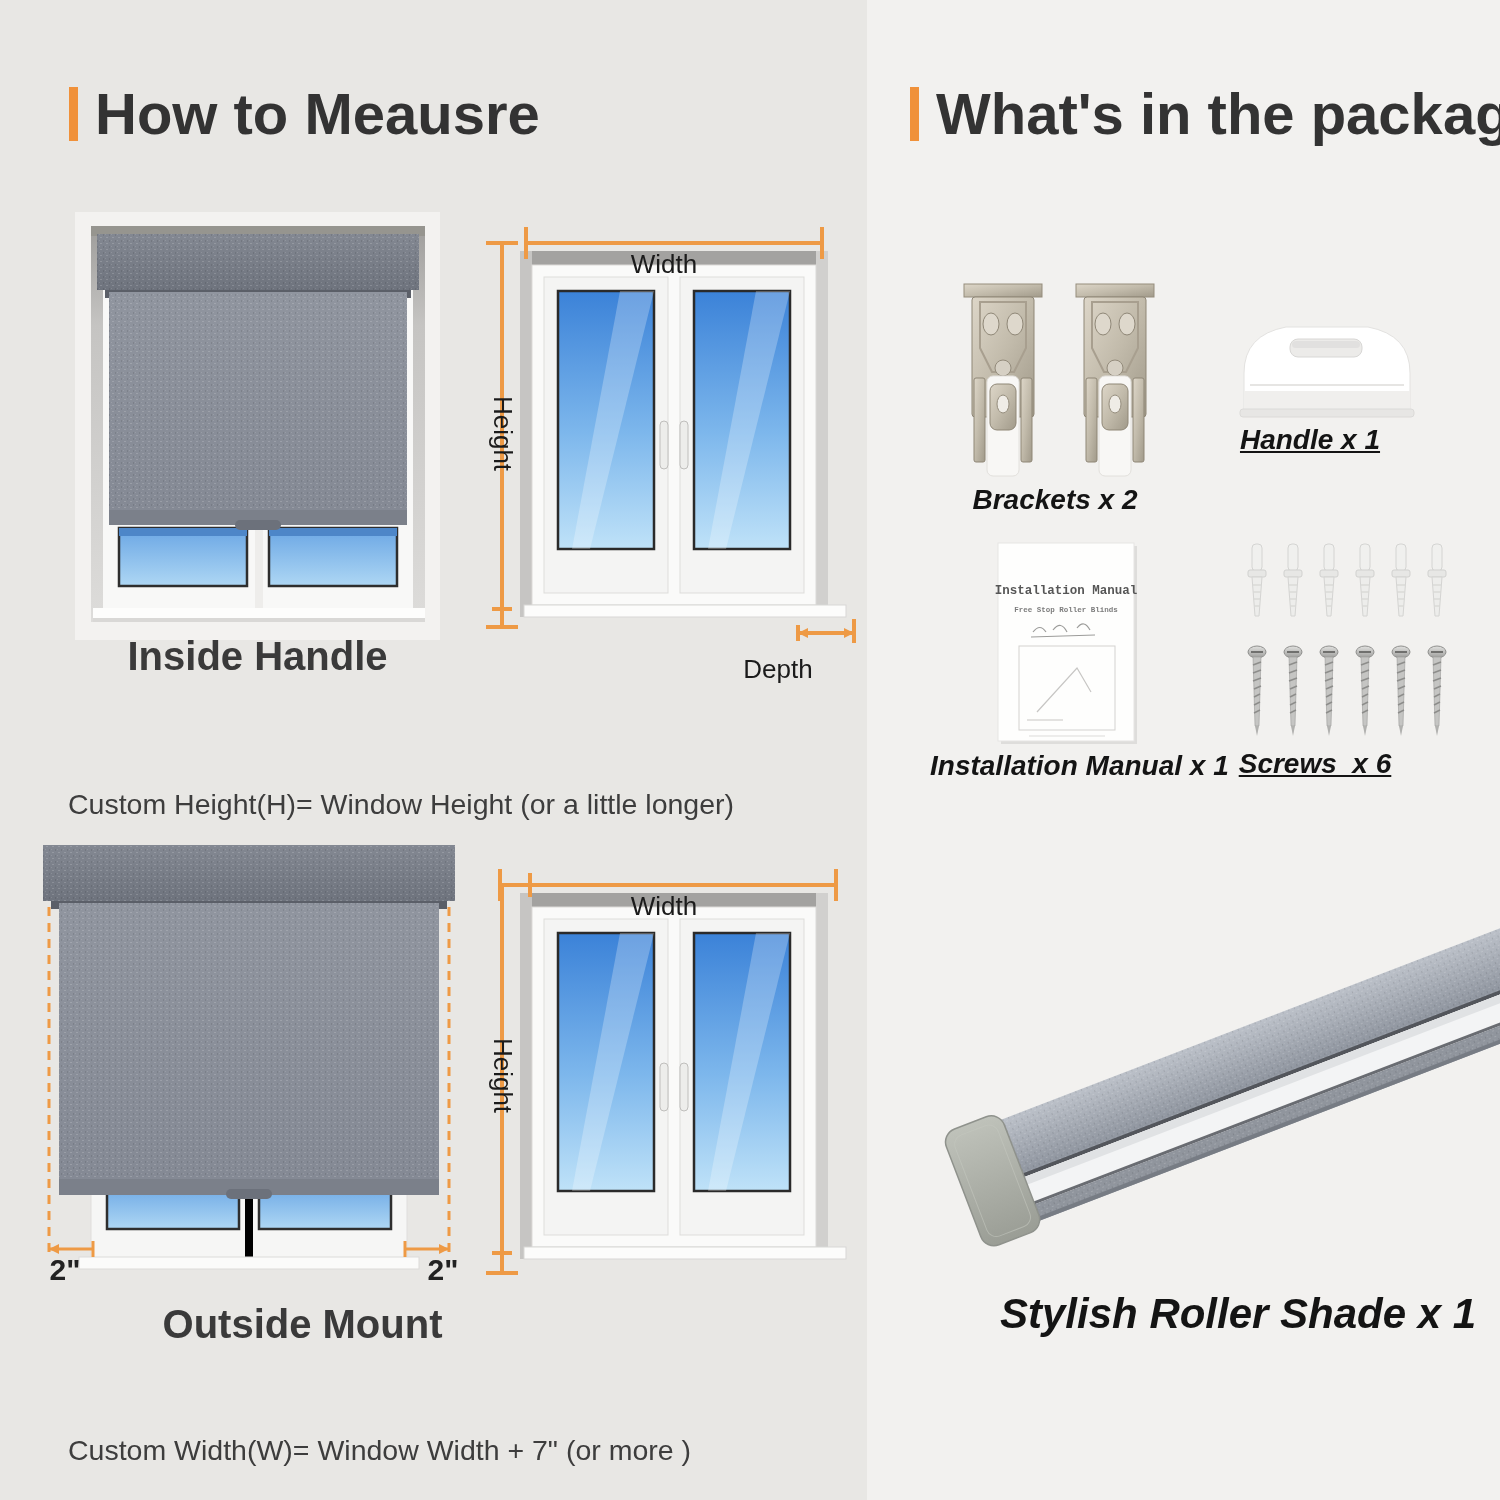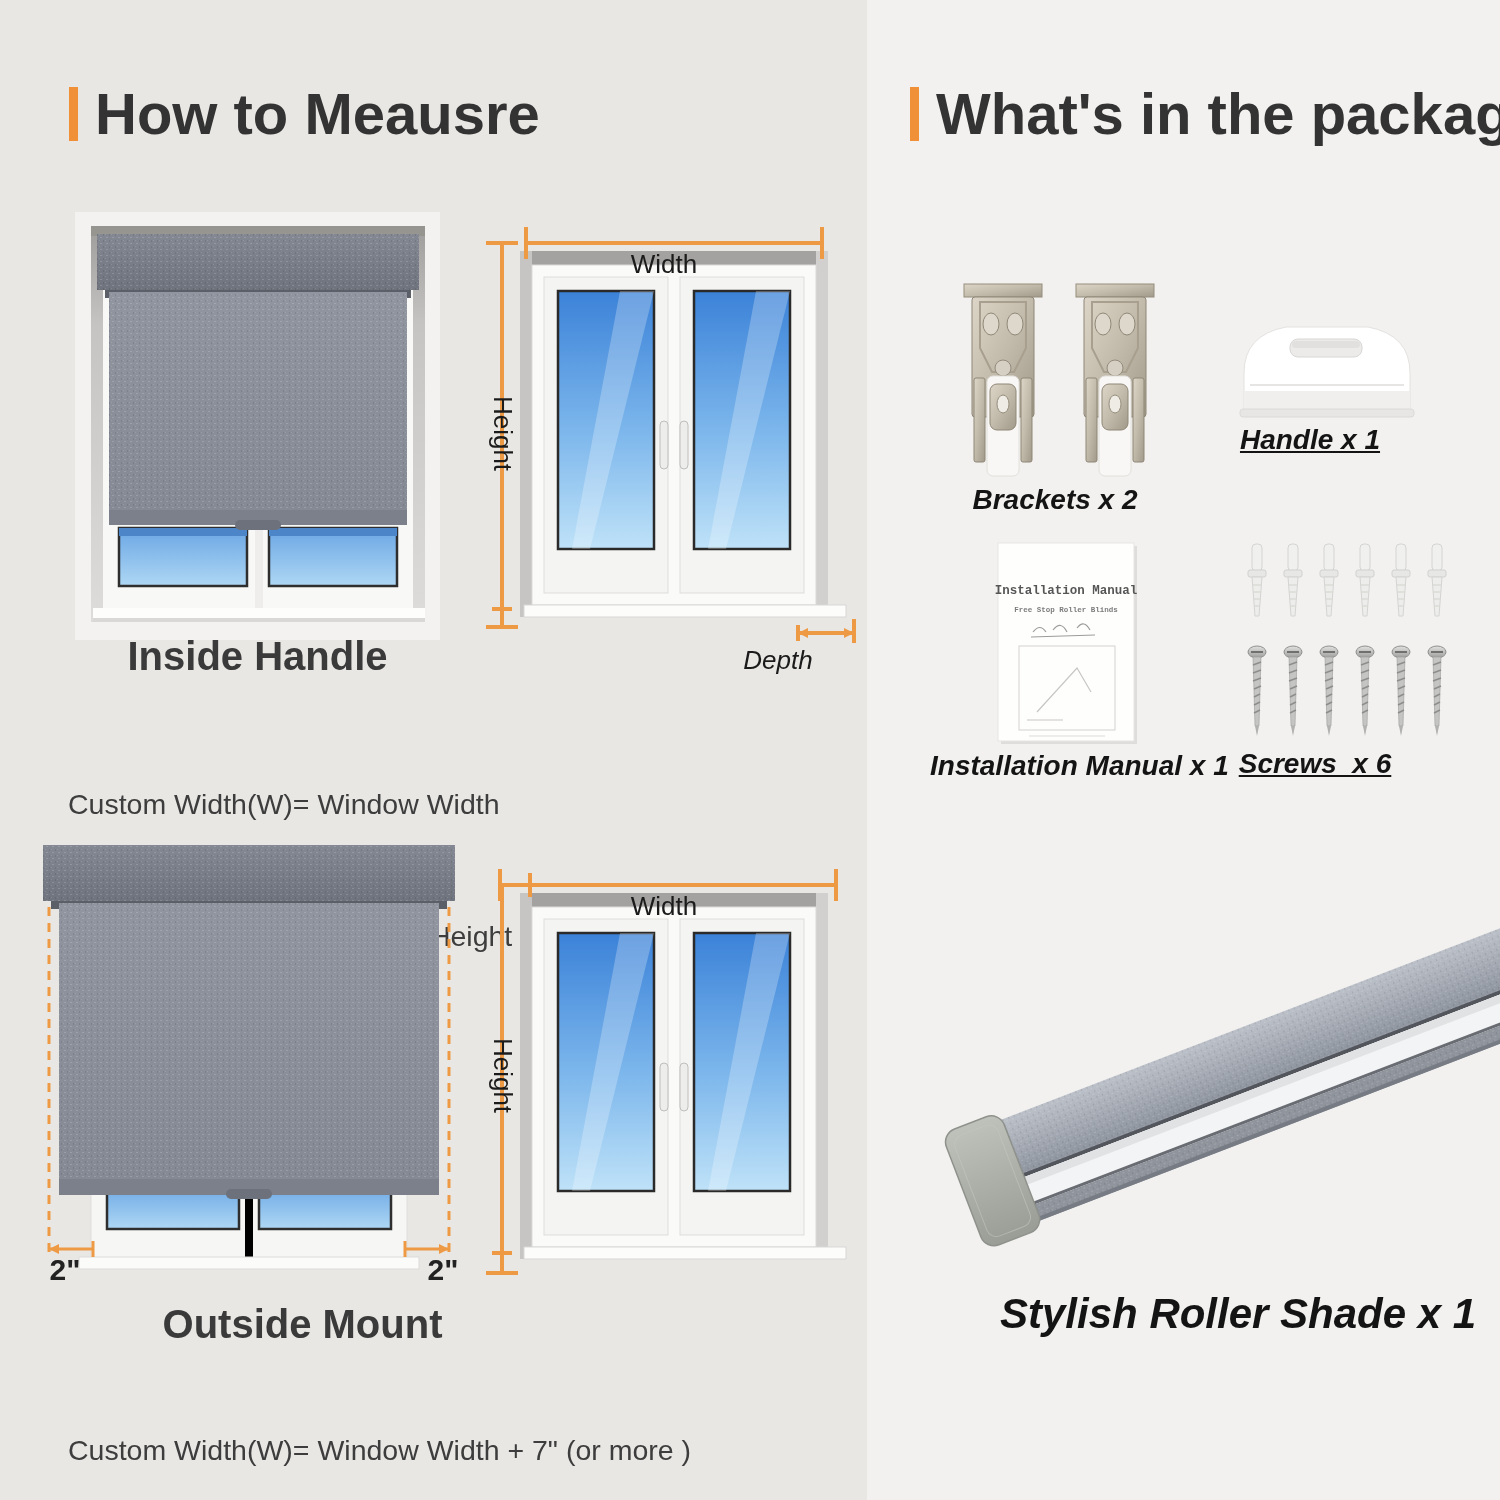--- a/index.html
+++ b/index.html
@@ -140,27 +140,26 @@
           <line x1="24" y1="396" x2="44" y2="396"></line>
           <line x1="330" y1="420" x2="386" y2="420"></line>
           <line x1="330" y1="412" x2="330" y2="428"></line>
           <line x1="386" y1="406" x2="386" y2="434"></line>
         </g>
         <polygon points="340,415 330,420 340,425" fill="#ee9a45"></polygon>
         <polygon points="376,415 386,420 376,425" fill="#ee9a45"></polygon>
       </svg>
       <span class="measure-label" style="left:0;width:392px;top:36px;">Width</span>
       <span class="measure-label rot90" style="left:-26px;top:205px;width:120px;">Height</span>
-      <span class="measure-label" style="left:240px;width:140px;top:432px;font-style:italic;">Depth</span>
+      <span class="measure-label" style="left:240px;width:140px;top:441px;">Depth</span>
     </figure>
 
     <h2 class="sec-title" style="left:75px;width:365px;top:634px;margin:0;">Inside Handle</h2>
 
     <div class="spec" style="left:68px;top:694px;">
-      <p>Custom Width(W)= Window Width</p>
       <p>Custom Height(H)= Window Height (or a little longer)</p>
       <p>Installation Depth ≥ 1.6"</p>
     </div>
 
     <figure class="fig" style="left:33px;top:833px;margin:0;">
       <svg width="432" height="455" viewBox="0 0 432 455">
 
         <rect x="58" y="338" width="316" height="88" fill="#f6f6f5" stroke="#dfdedc"></rect>
         <rect x="212" y="338" width="8" height="88" fill="#eceber"></rect>
         <rect x="74" y="350" width="132" height="46" fill="url(#glassS)" stroke="#2e2e2e" stroke-width="2.5"></rect>

